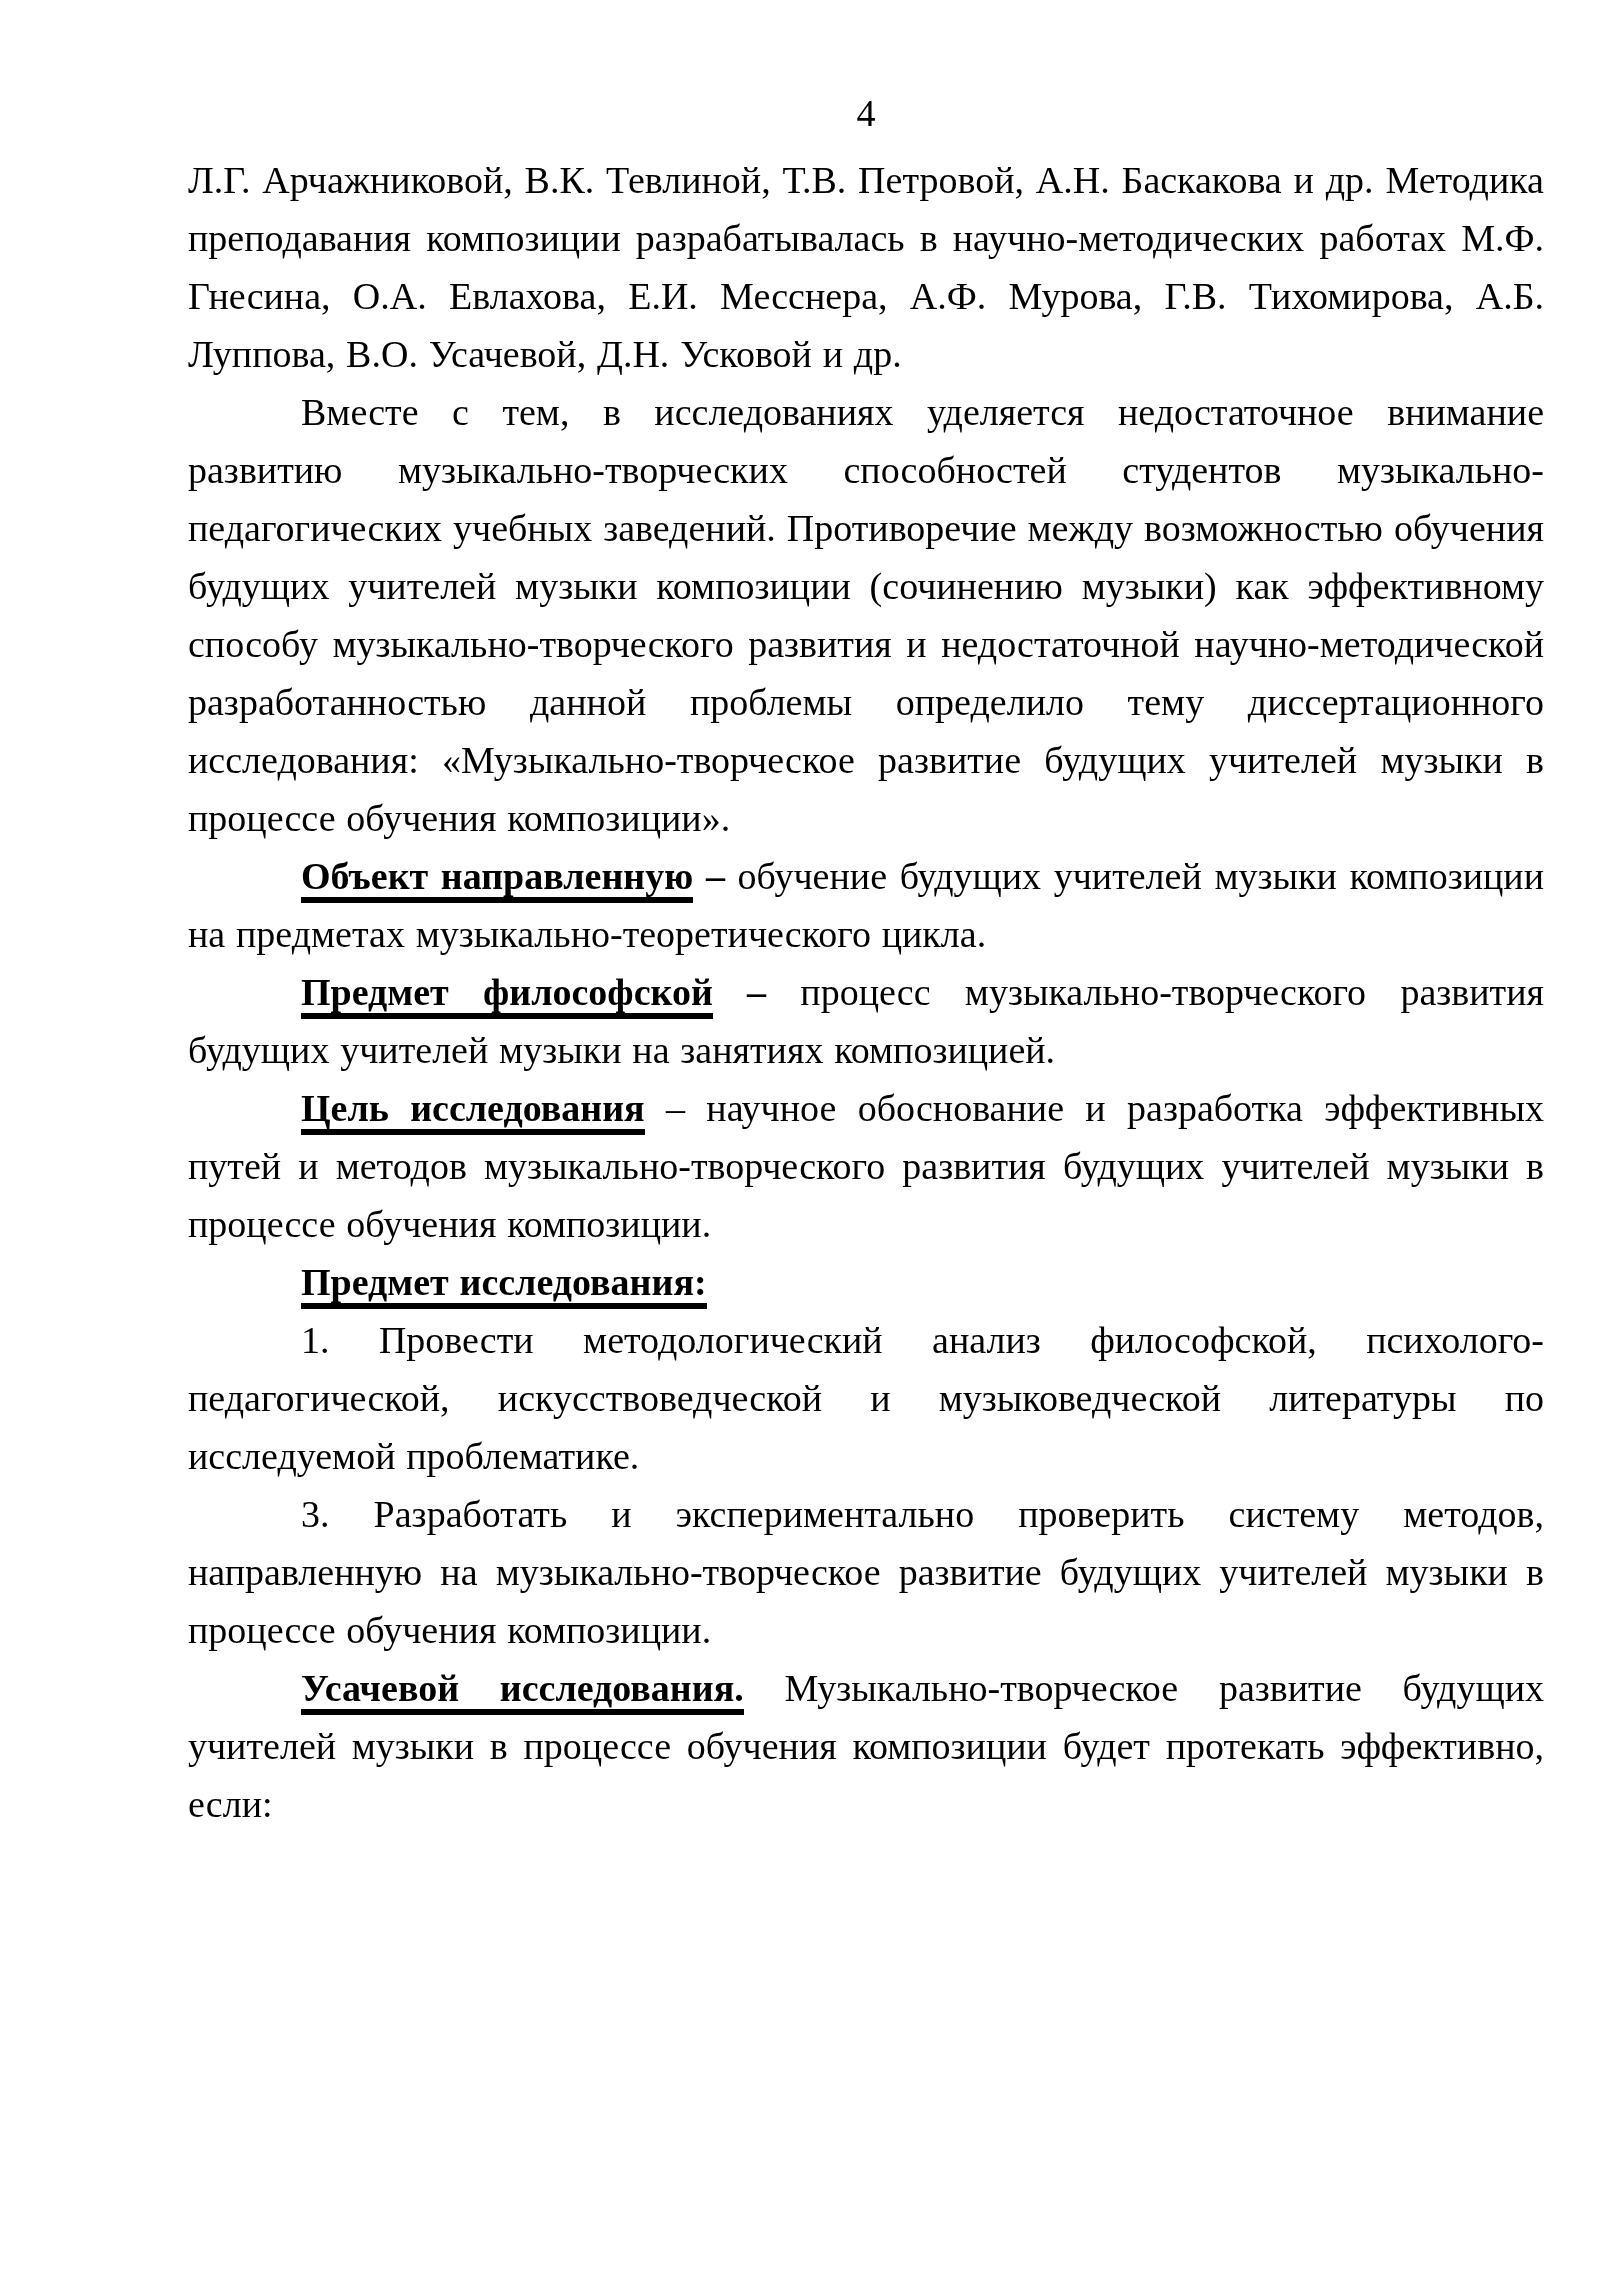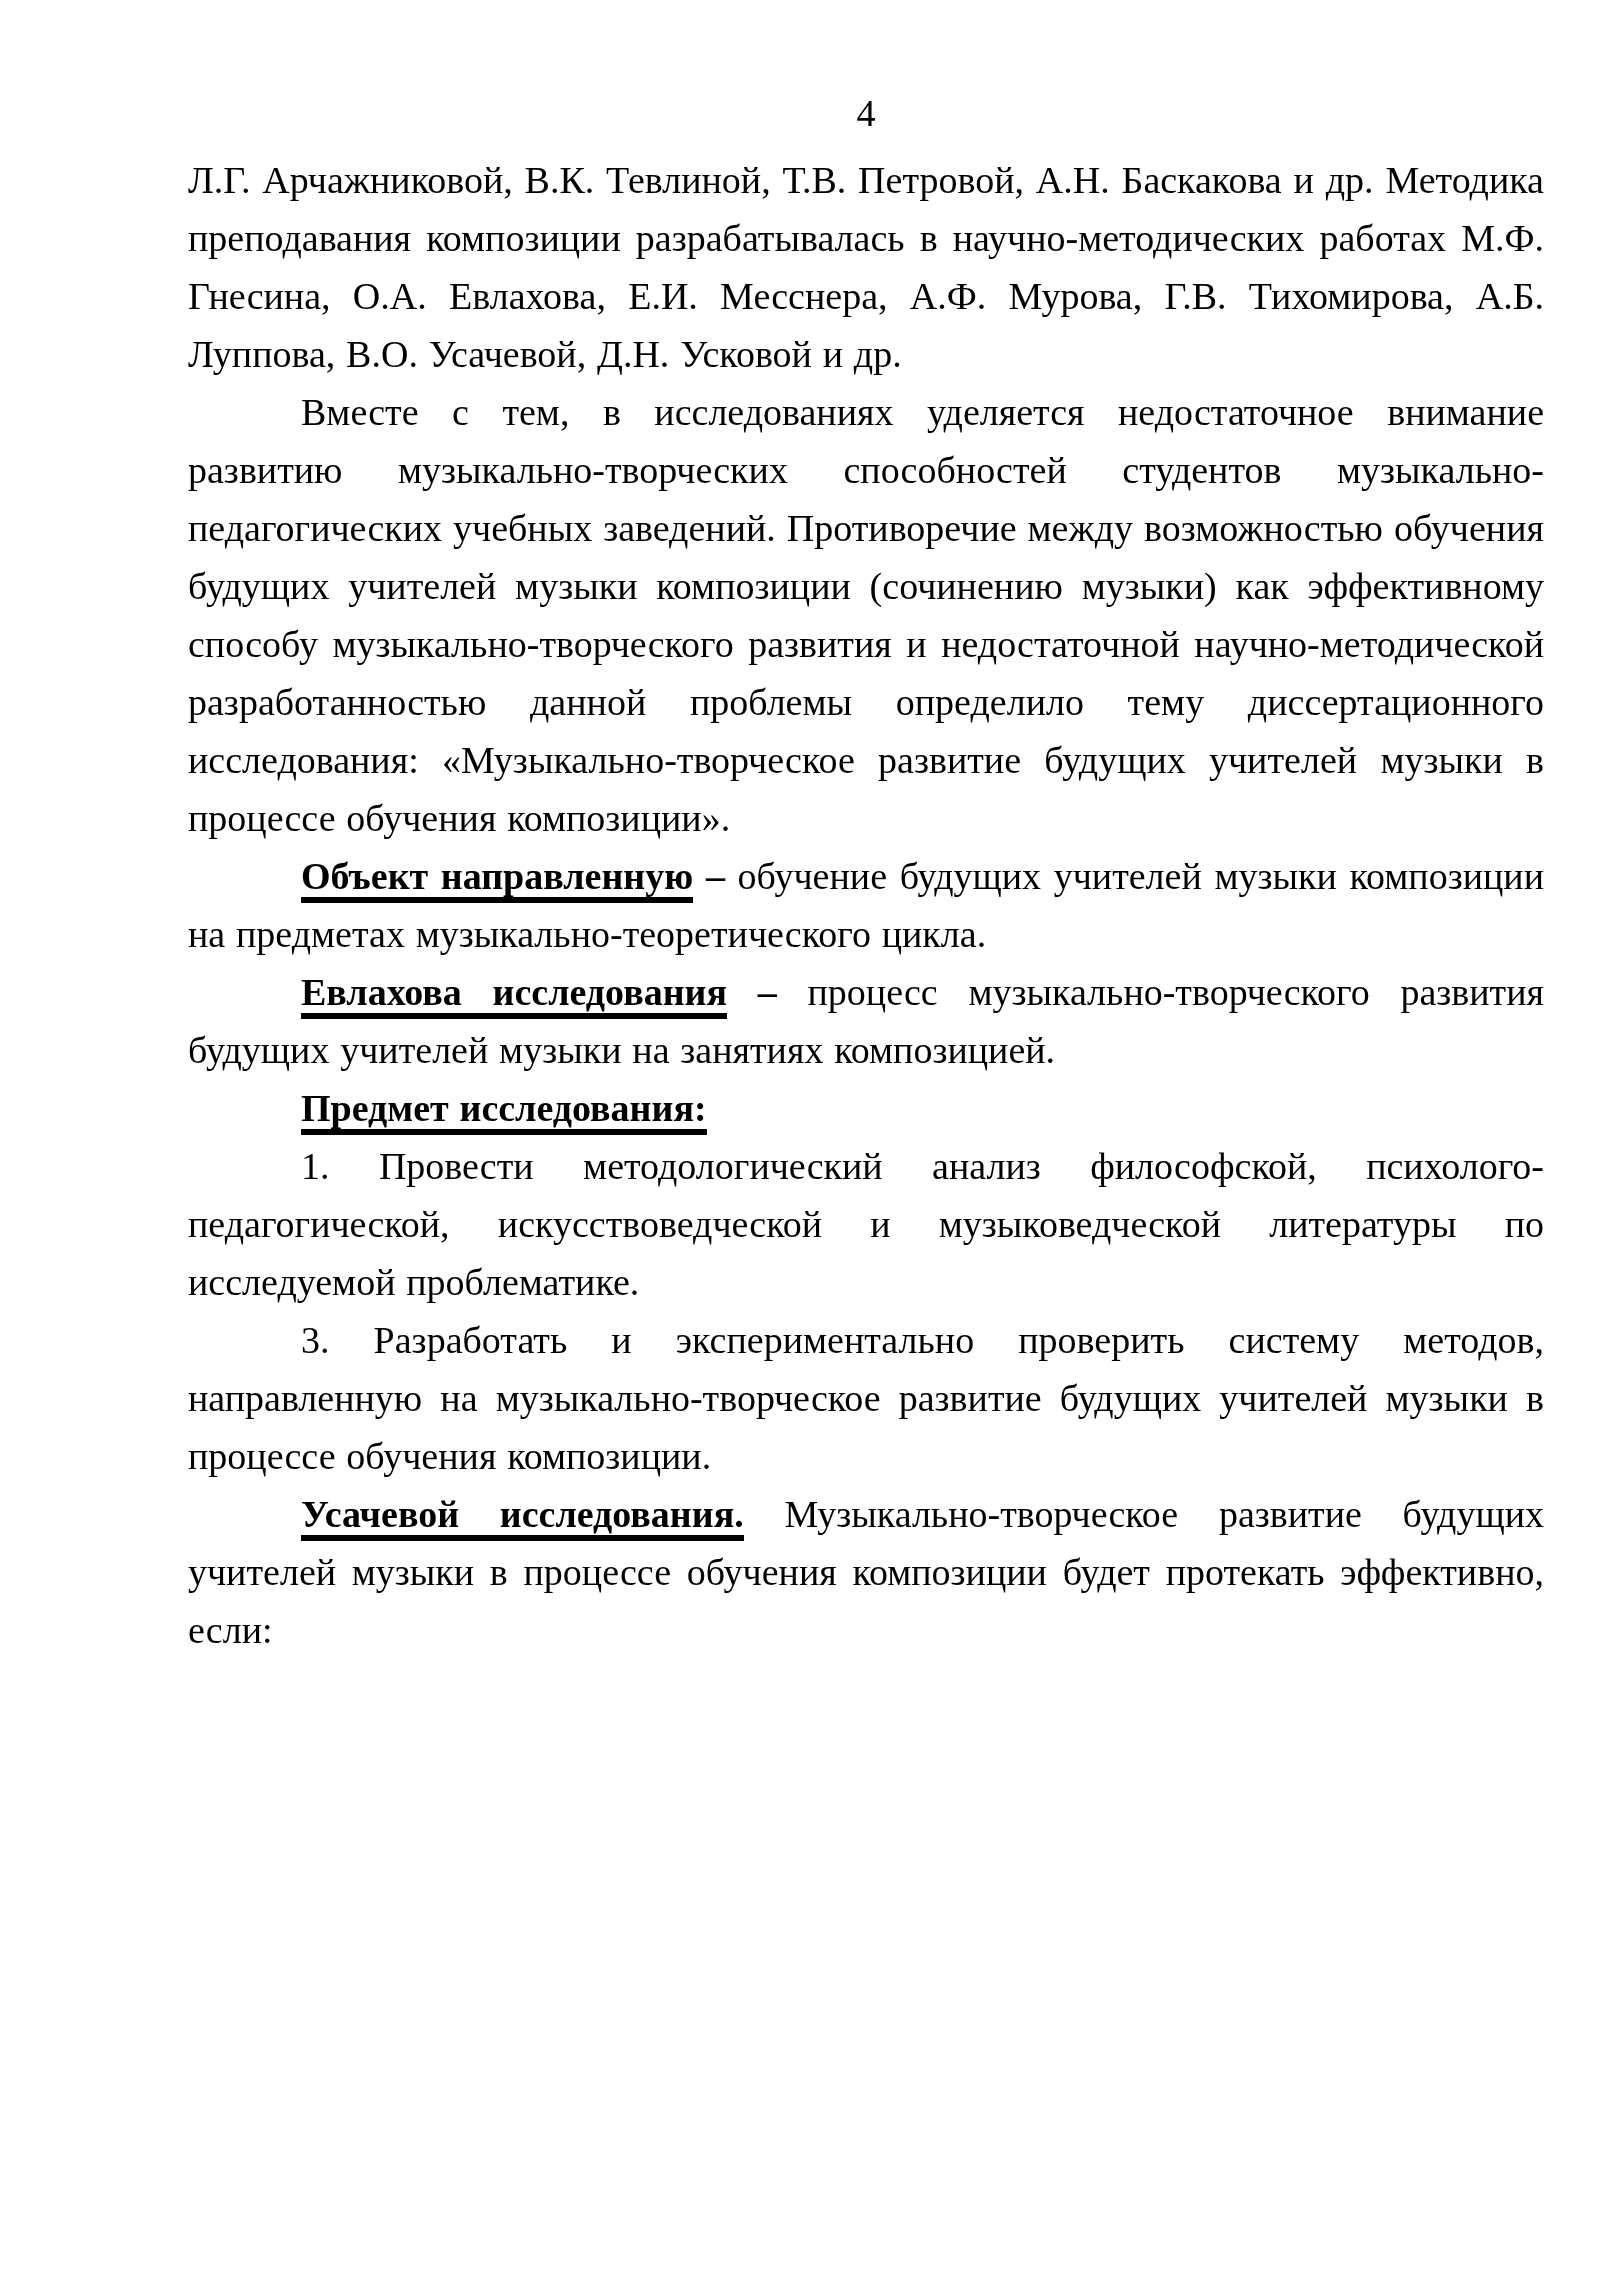--- a/index.html
+++ b/index.html
@@ -47,22 +47,23 @@
 <div class="page">
 
   <div class="page-number">4</div>
 
   <p class="para no-indent"><span>Л.Г. Арчажниковой, В.К. Тевлиной, Т.В. Петровой, А.Н. Баскакова и др. Методика преподавания композиции разрабатывалась в научно-методических работах М.Ф. Гнесина, О.А. Евлахова, Е.И. Месснера, А.Ф. Мурова, Г.В. Тихомирова, А.Б. Луппова, В.О. Усачевой, Д.Н. Усковой и др.</span></p>
 
   <p class="para"><span>Вместе с тем, в исследованиях уделяется недостаточное внимание развитию музыкально-творческих способностей студентов музыкально-педагогических учебных заведений. Противоречие между возможностью обучения будущих учителей музыки композиции (сочинению музыки) как эффективному способу музыкально-творческого развития и недостаточной научно-методической разработанностью данной проблемы определило тему диссертационного исследования: «Музыкально-творческое развитие будущих учителей музыки в процессе обучения композиции».</span></p>
 
   <p class="para"><span class="lead">Объект направленную</span><span class="bold"> – </span><span>обучение будущих учителей музыки композиции на предметах музыкально-теоретического цикла.</span></p>
 
-  <p class="para"><span class="lead">Евлахова исследования</span><span class="bold"> – </span><span>процесс музыкально-творческого развития будущих учителей музыки на занятиях композицией.</span></p>
+  <p class="para"><span class="lead">Предмет философской</span><span class="bold"> – </span><span>процесс музыкально-творческого развития будущих учителей музыки на занятиях композицией.</span></p>
 
+  <p class="para"><span class="lead">Цель исследования</span><span> – </span><span>научное обоснование и разработка эффективных путей и методов музыкально-творческого развития будущих учителей музыки в процессе обучения композиции.</span></p>
 
   <p class="para"><span class="lead">Предмет исследования:</span></p>
 
   <p class="para"><span>1. Провести методологический анализ философской, психолого-педагогической, искусствоведческой и музыковедческой литературы по исследуемой проблематике.</span></p>
 
 
   <p class="para"><span>3. Разработать и экспериментально проверить систему методов, направленную на музыкально-творческое развитие будущих учителей музыки в процессе обучения композиции.</span></p>
 
   <p class="para"><span class="lead">Усачевой исследования.</span><span> Музыкально-творческое развитие будущих учителей музыки в процессе обучения композиции будет протекать эффективно, если:</span></p>
 

